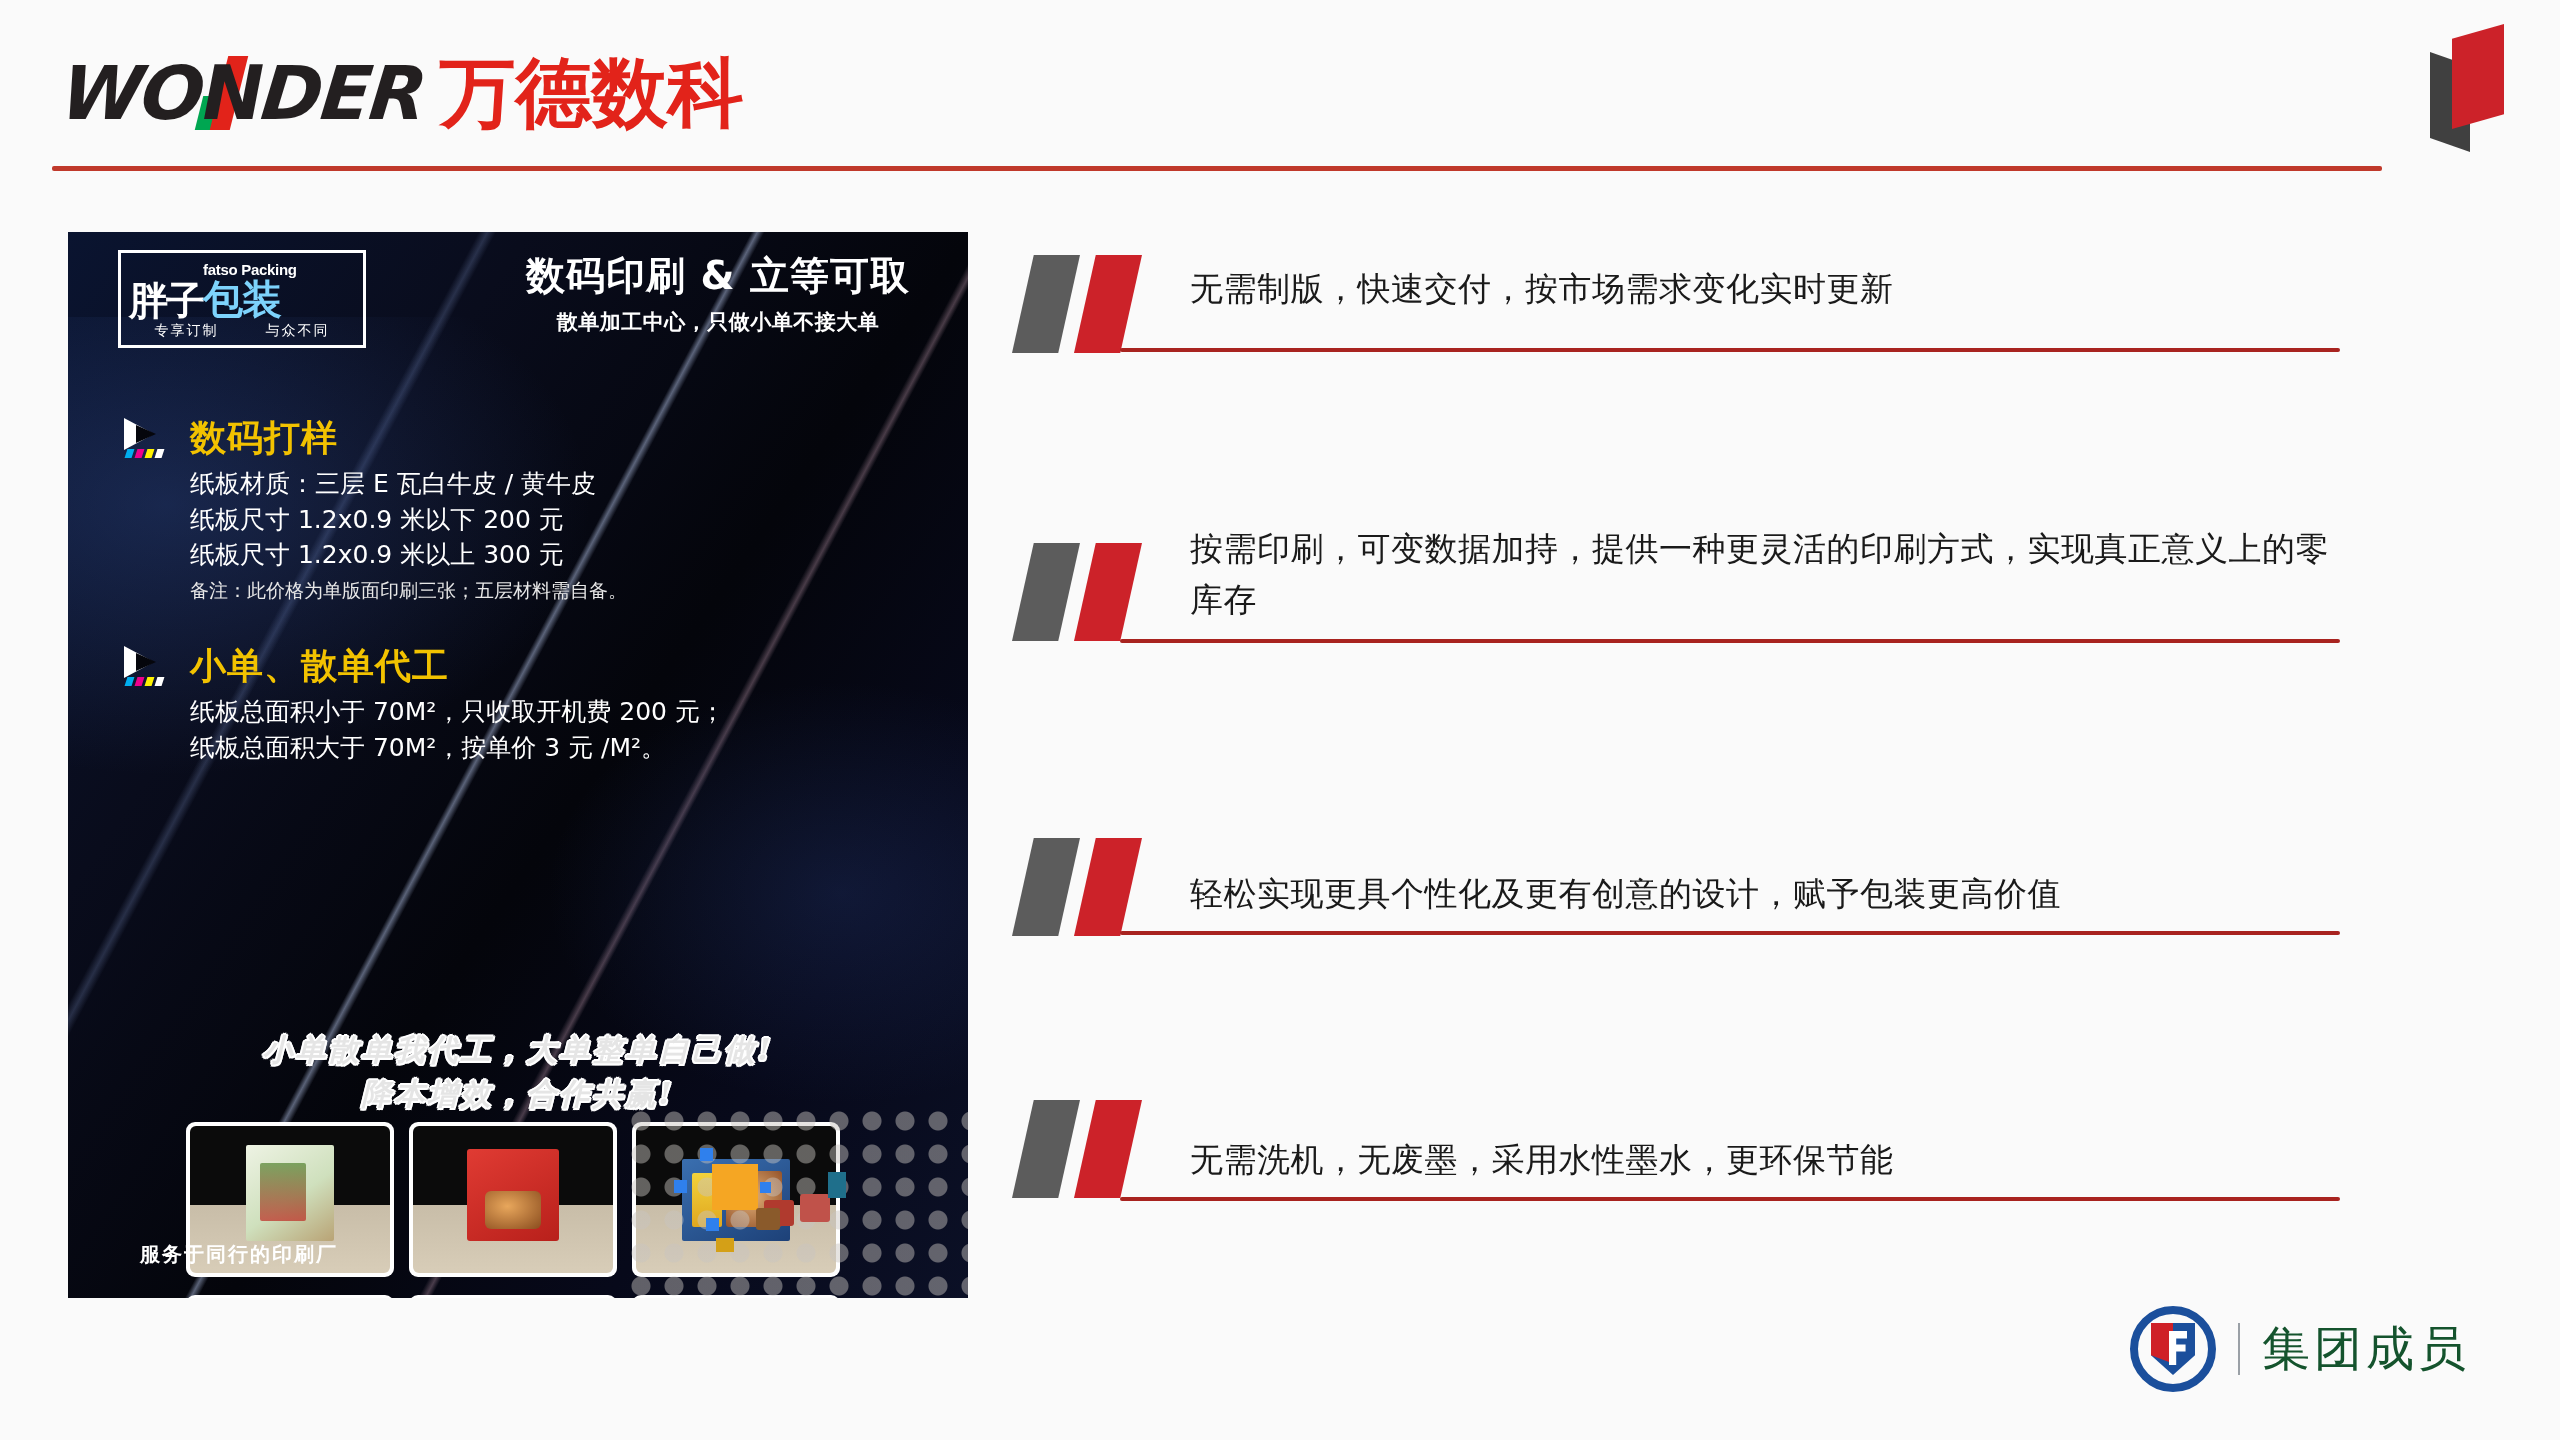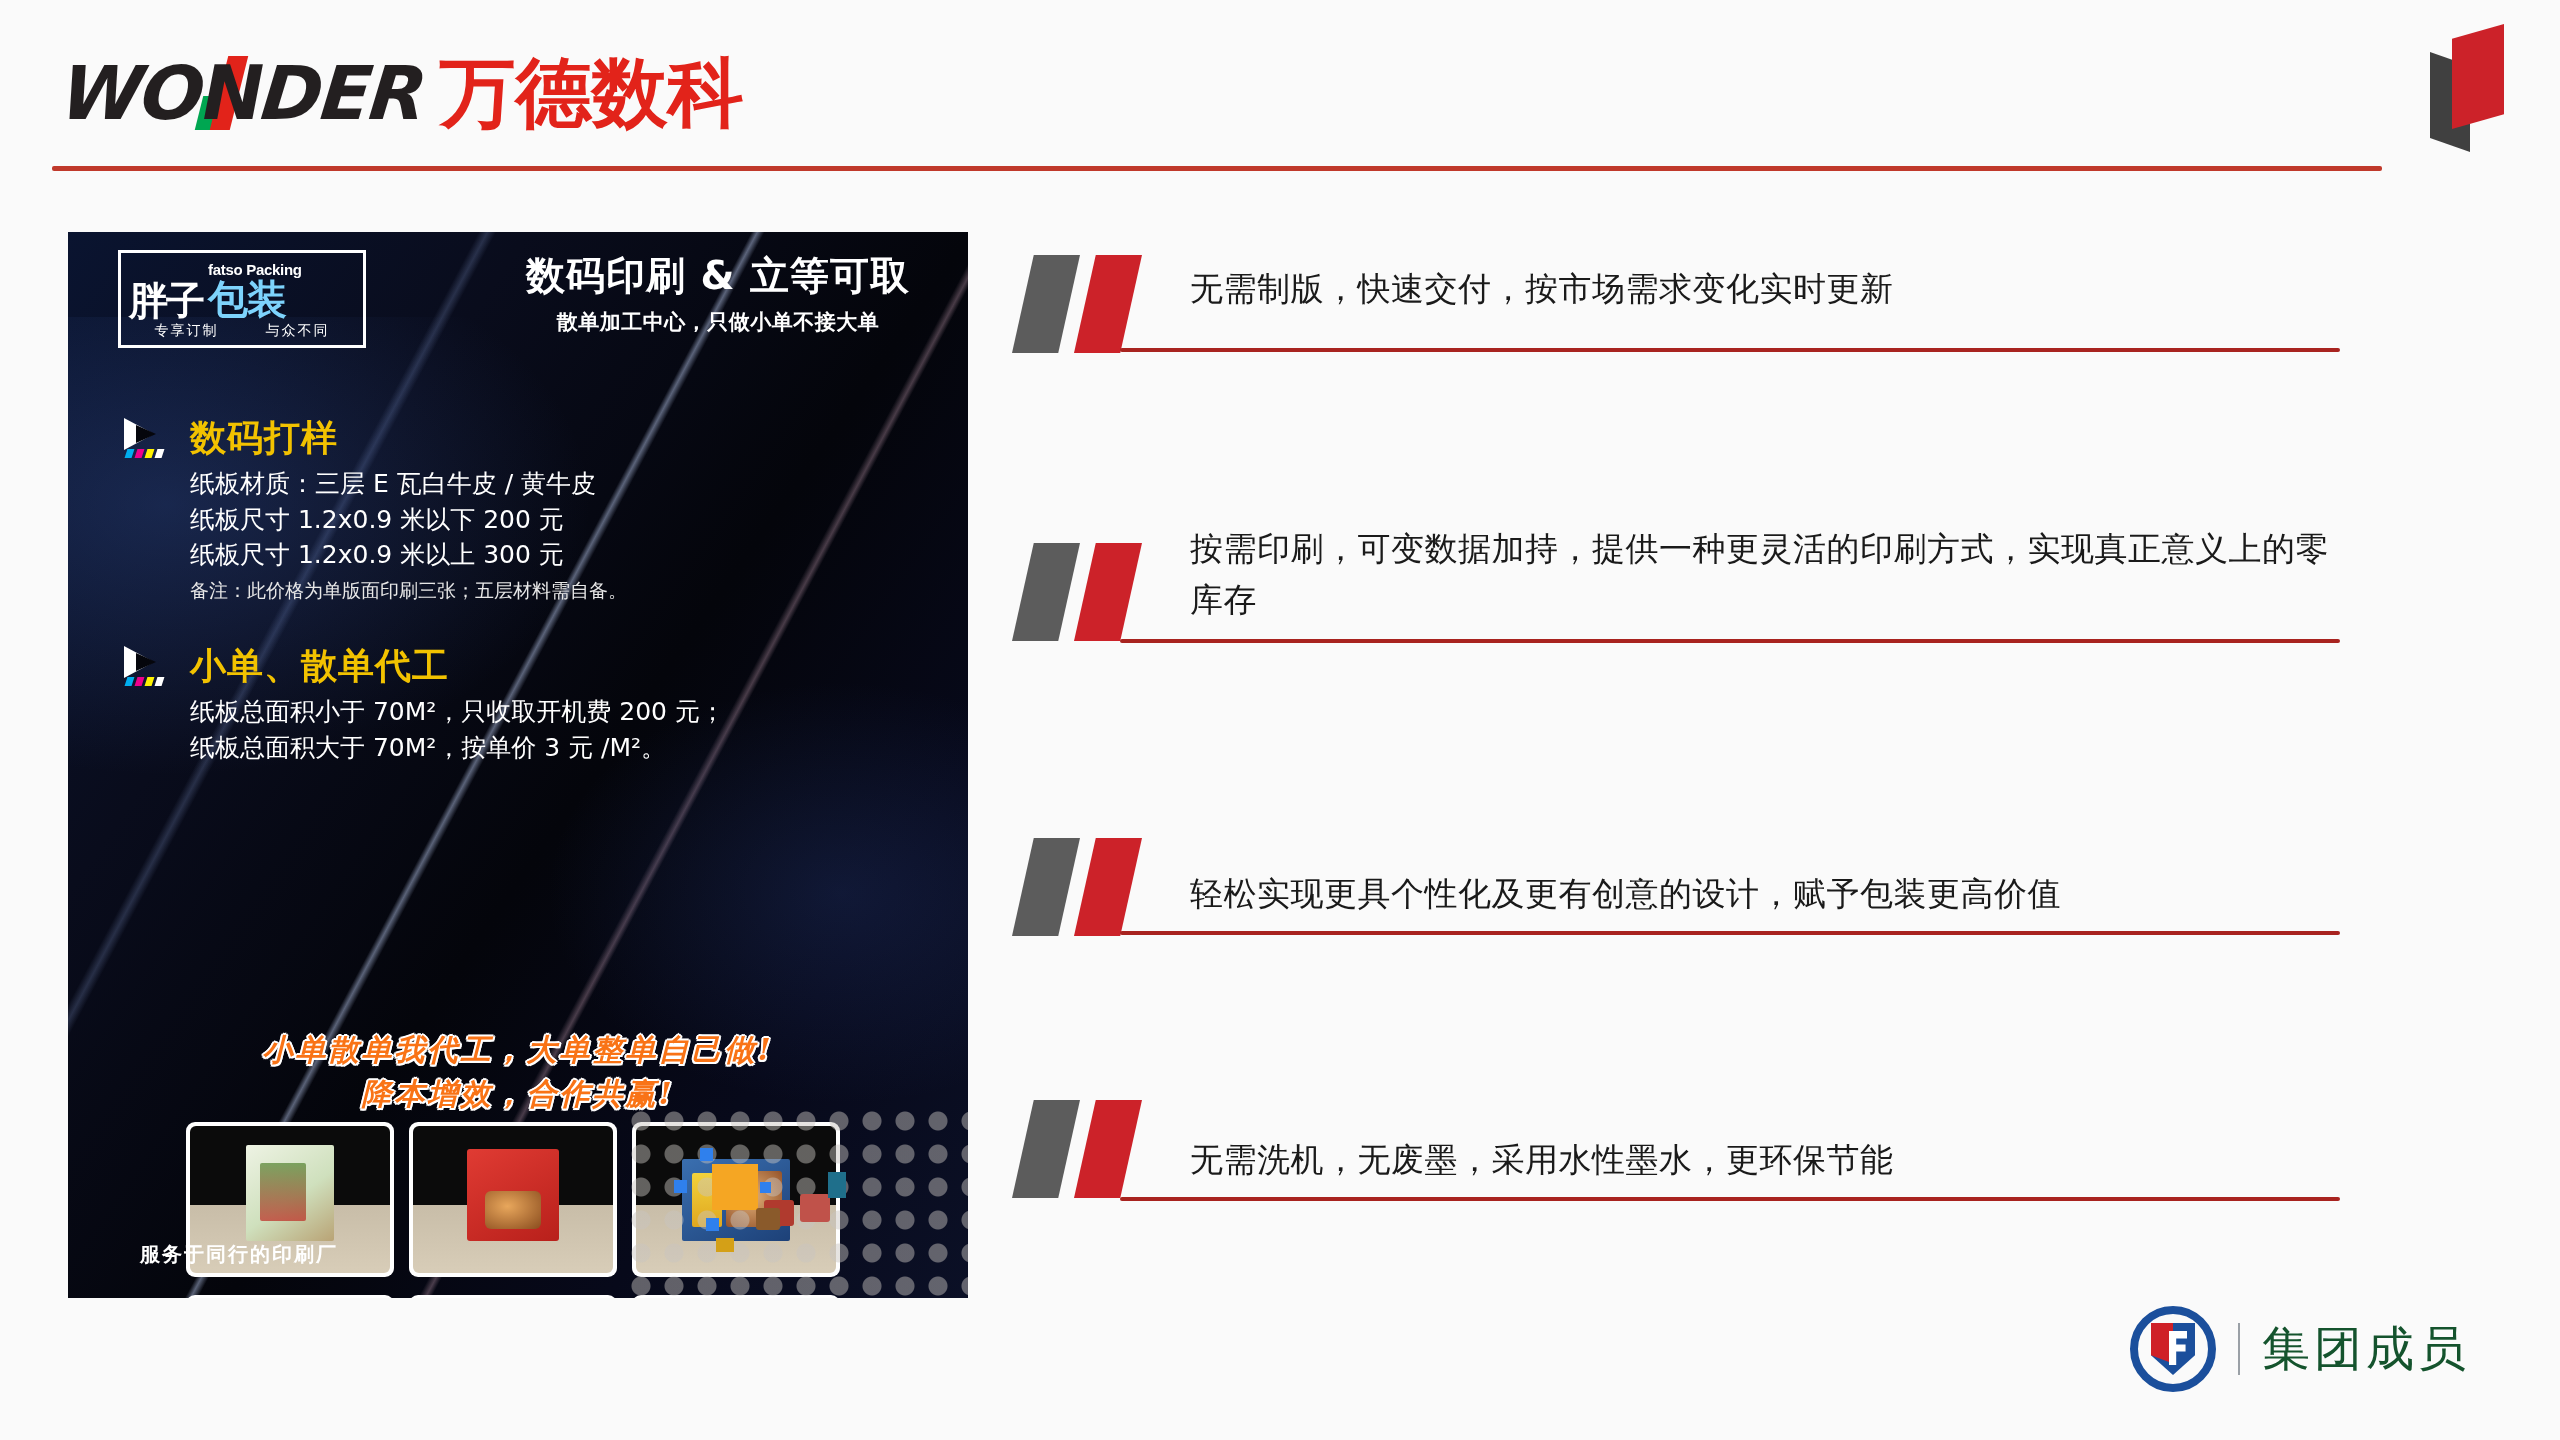--- a/index.html
+++ b/index.html
@@ -98,21 +98,21 @@
     position: absolute; left: 50px; top: 18px;
     width: 248px; height: 98px;
     border: 3px solid #ffffff;
     display: flex; flex-direction: column; justify-content: center;
   }
   #fatso-inner { display: flex; align-items: flex-end; padding: 3px 8px 0 8px; }
   #fatso-cn1 {
     font-size: 39px; font-weight: 900; color: #fff; line-height: .92;
     font-family: "DejaVu Sans", sans-serif; letter-spacing: -2px;
   }
-  #fatso-right { margin-left: 5px; display: flex; flex-direction: column; }
+  #fatso-right { display: flex; flex-direction: column; }
   #fatso-en {
     font-size: 15px; font-weight: 700; color: #fff; line-height: 1;
     letter-spacing: -.3px; font-family: "Liberation Sans", sans-serif;
   }
   #fatso-cn2 {
     font-size: 40px; font-weight: 900; color: #7dd3fc; line-height: 1;
     font-family: "DejaVu Sans", sans-serif; letter-spacing: -1px; margin-top: 2px;
   }
   #fatso-tag {
     display: flex; justify-content: space-around; align-items: center;
@@ -162,21 +162,21 @@
   .p-note {
     font-size: 19px; color: #e7e7e7; margin-top: 5px;
     font-family: "DejaVu Sans", sans-serif; white-space: nowrap;
   }
 
   
   #poster-slogan {
     position: absolute; left: 0; top: 796px; width: 900px; text-align: center;
   }
   #poster-slogan div {
-    font-size: 30px; font-weight: 900; color: #f97316;
+    font-size: 30px; font-weight: 900; color: #e5e5e5;
     font-family: "DejaVu Serif", serif; font-style: italic;
     letter-spacing: 3px; line-height: 1.45;
     text-shadow: -1.5px -1.5px 0 #fff, 1.5px -1.5px 0 #fff, -1.5px 1.5px 0 #fff,
                  1.5px 1.5px 0 #fff, 0 -2px 0 #fff, 0 2px 0 #fff, -2px 0 0 #fff, 2px 0 0 #fff;
   }
 
   
   #poster-grid {
     position: absolute; left: 118px; top: 890px;
     width: 670px; display: grid;

